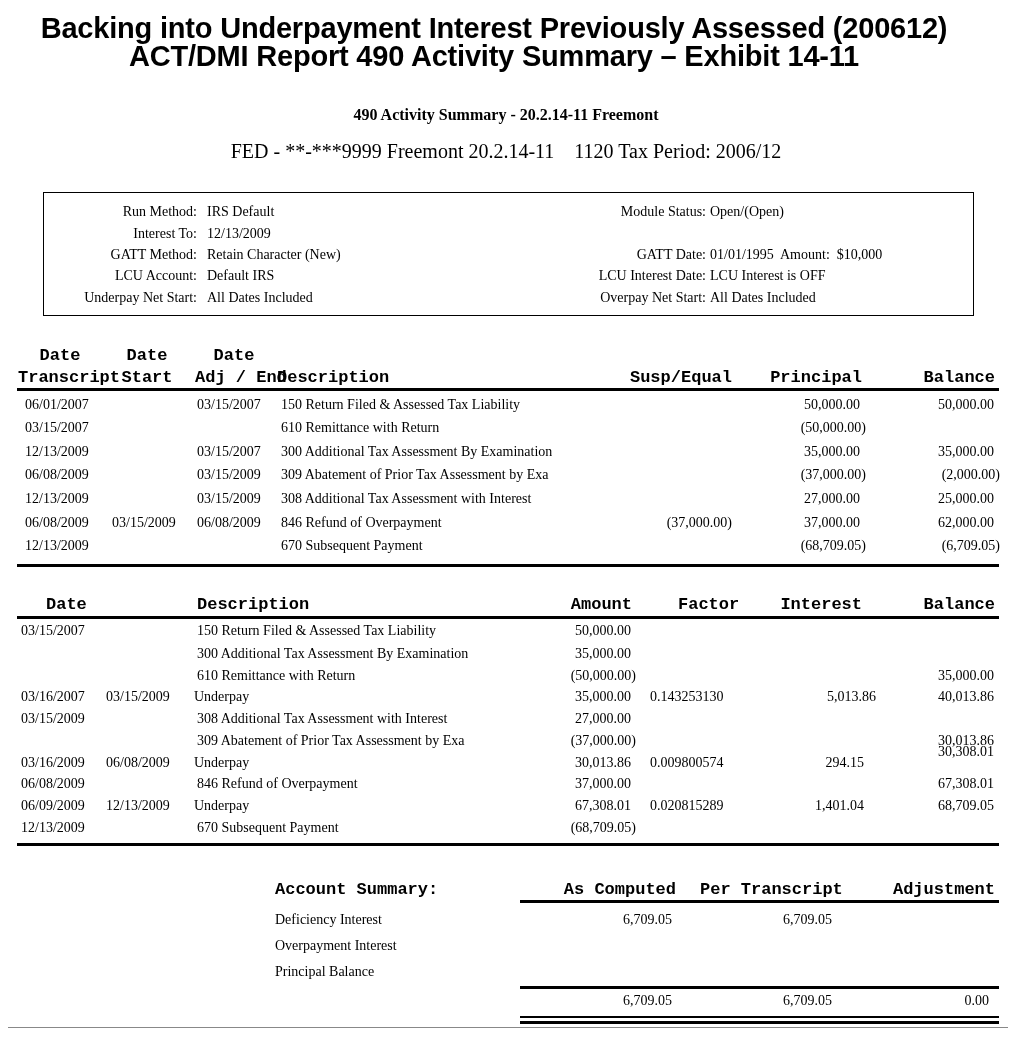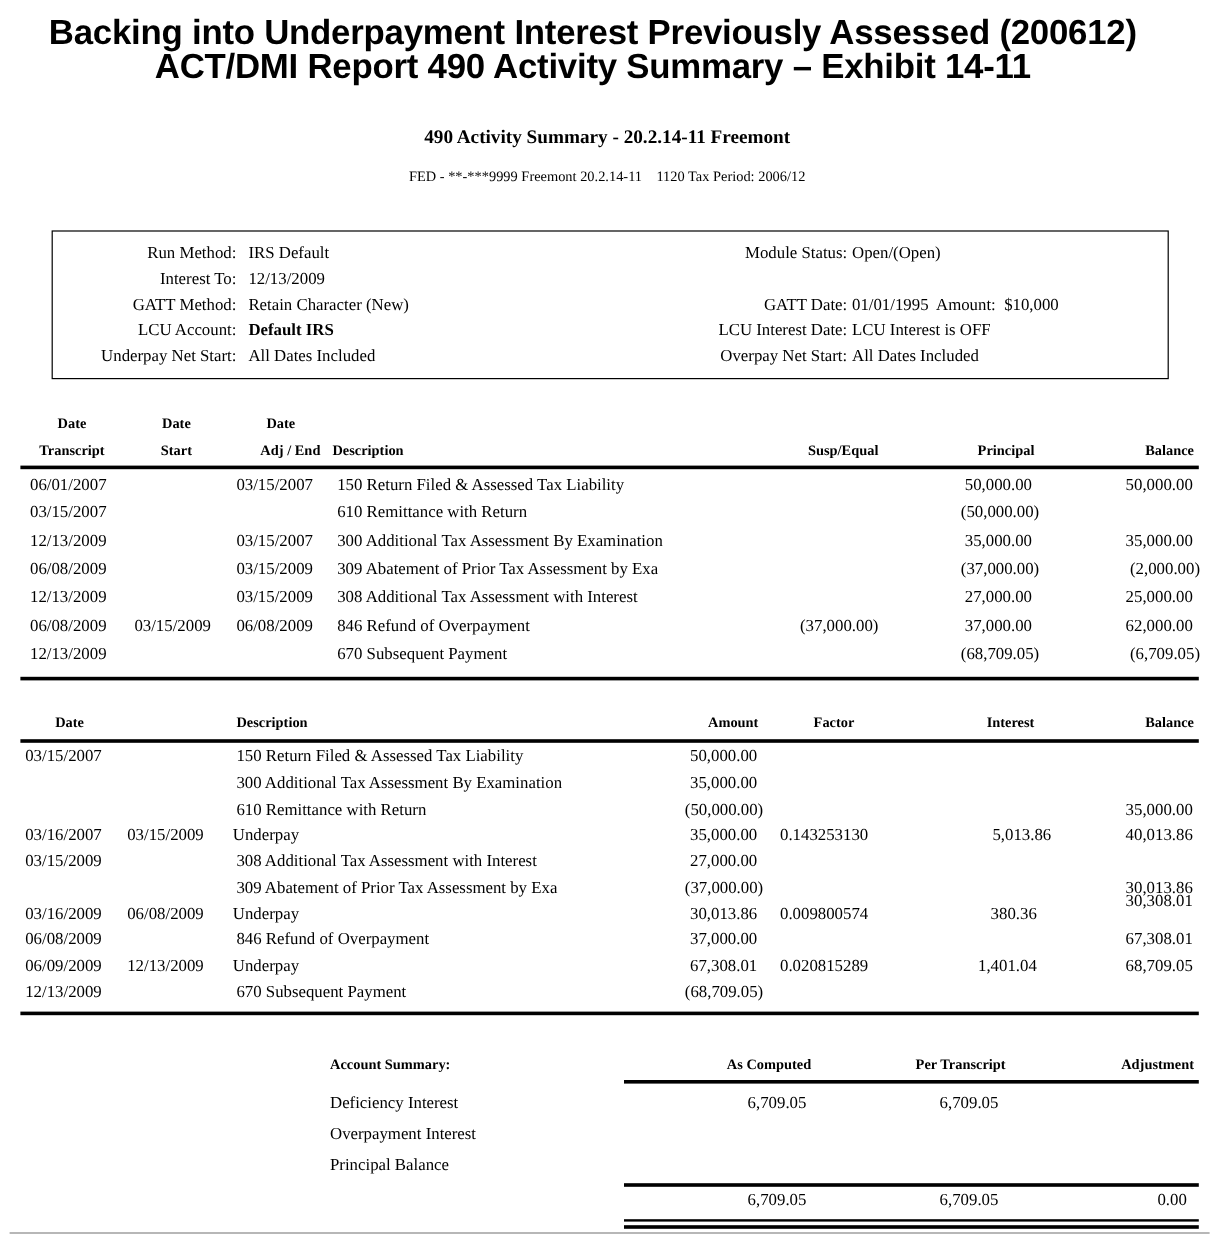--- a/index.html
+++ b/index.html
@@ -5,30 +5,30 @@
     html, body { margin: 0; padding: 0; background: #ffffff; }
     body {
       width: 1012px; height: 1040px; position: relative; overflow: hidden;
       color: #000; font-family: "Liberation Serif", "DejaVu Serif", serif;
     }
     .title {
       position: absolute; left: 0; width: 988px; text-align: center;
       font-family: "Liberation Sans", "DejaVu Sans", sans-serif; font-weight: bold;
       font-size: 29px; line-height: 28px; letter-spacing: -0.2px;
     }
-    .subtitle { position: absolute; left: 0; width: 1012px; text-align: center; font-size: 12px; }
+    .subtitle { position: absolute; left: 0; width: 1012px; text-align: center; font-size: 20px; }
     .sub-bold { font-weight: bold; font-size: 16px; }
     .params-box {
       position: absolute; left: 43px; top: 192px; width: 931px; height: 124px;
       border: 1.5px solid #000; box-sizing: border-box;
     }
     .p-row { position: absolute; font-size: 14px; white-space: nowrap; }
     .p-lab { position: absolute; text-align: right; }
     .p-val { position: absolute; }
-    .hdr { position: absolute; font-weight: bold; font-size: 12px; white-space: nowrap; }
+    .hdr { position: absolute; font-weight: bold; font-size: 17px; white-space: nowrap; font-family: Liberation Mono, monospace; }
     .cell { position: absolute; font-size: 14px; white-space: nowrap; }
     .r { text-align: right; }
     .c { text-align: center; }
     .rule { position: absolute; background: #000; }
     .faint { position: absolute; height: 1px; background: #888; }
   </style>
 </head>
 <body>
 
 <div class="title" style="top:14px;">Backing into Underpayment Interest Previously Assessed (200612)</div>
@@ -46,21 +46,21 @@
   <div class="p-row" style="left:0; top:33px;">
     <span class="p-lab" style="right:-153px; width:160px;">Interest To:</span>
     <span class="p-val" style="left:163px;">12/13/2009</span>
   </div>
   <div class="p-row" style="left:0; top:54px;">
     <span class="p-lab" style="right:-153px; width:160px;">GATT Method:</span>
     <span class="p-val" style="left:163px;">Retain Character (New)</span>
   </div>
   <div class="p-row" style="left:0; top:75px;">
     <span class="p-lab" style="right:-153px; width:160px;">LCU Account:</span>
-    <span class="p-val" style="left:163px;font-weight:bold;">Default IRS</span>
+    <span class="p-val" style="left:163px;">Default IRS</span>
   </div>
   <div class="p-row" style="left:0; top:97px;">
     <span class="p-lab" style="right:-153px; width:160px;">Underpay Net Start:</span>
     <span class="p-val" style="left:163px;">All Dates Included</span>
   </div>
 
   <div class="p-row" style="left:500px; top:11px;">
     <span class="p-lab" style="right:-162px; width:170px;">Module Status:</span>
     <span class="p-val" style="left:166px;">Open/(Open)</span>
   </div>
@@ -183,21 +183,21 @@
     <div class="cell" style="left:197px; top:733px;">309 Abatement of Prior Tax Assessment by Exa</div>
     <div class="cell r" style="left:530px; width:106px; top:733px;">(37,000.00)</div>
     <div class="cell r" style="left:880px; width:114px; top:733px;">30,013.86</div>
   </div>
   <div>
     <div class="cell" style="left:21px; top:755px;">03/16/2009</div>
     <div class="cell" style="left:106px; top:755px;">06/08/2009</div>
     <div class="cell" style="left:194px; top:755px;">Underpay</div>
     <div class="cell r" style="left:530px; width:101px; top:755px;">30,013.86</div>
     <div class="cell" style="left:650px; top:755px;">0.009800574</div>
-    <div class="cell r" style="left:760px; width:104px; top:755px;">380.36</div>
+    <div class="cell r" style="left:760px; width:104px; top:755px;">294.15</div>
     <div class="cell r" style="left:880px; width:114px; top:744px;text-align:right;">30,308.01</div>
   </div>
   <div>
     <div class="cell" style="left:21px; top:776px;">06/08/2009</div>
     <div class="cell" style="left:197px; top:776px;">846 Refund of Overpayment</div>
     <div class="cell r" style="left:530px; width:101px; top:776px;">37,000.00</div>
     <div class="cell r" style="left:880px; width:114px; top:776px;">67,308.01</div>
   </div>
   <div>
     <div class="cell" style="left:21px; top:798px;">06/09/2009</div>

